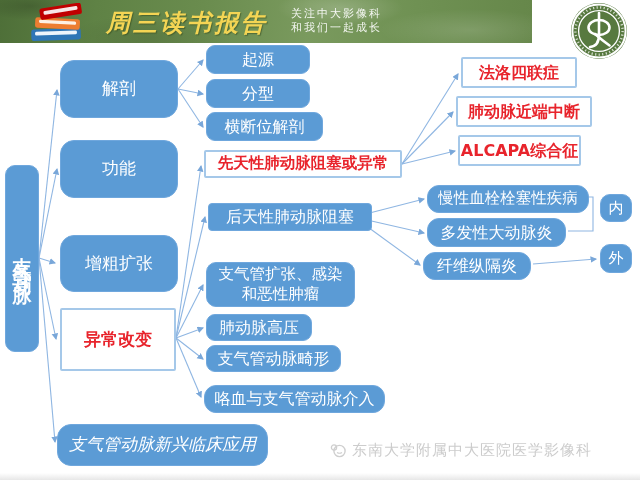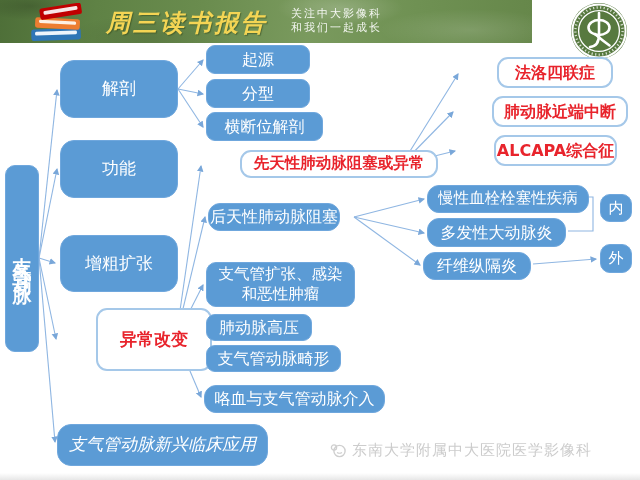--- a/index.html
+++ b/index.html
@@ -25,22 +25,22 @@
   .badge{position:absolute;left:570px;top:2px;}
 
   
   .wires{position:absolute;left:0;top:0;width:640px;height:480px;pointer-events:none;}
 
   
   .node{position:absolute;display:flex;align-items:center;justify-content:center;
     box-sizing:border-box;text-align:center;line-height:1.25;}
   .blue{background:#5B9BD5;color:#ffffff;border:1px solid #6FA7DD;border-radius:9px;font-size:16px;}
   .big{border-radius:14px;font-size:17px;}
-  .white{background:#ffffff;border:2px solid #A5C8E9;border-radius:11px;
-    color:#E8242C;font-weight:bold;font-size:16px;margin-left:36px;}
+  .white{background:#ffffff;border:2px solid #A5C8E9;border-radius:2px;
+    color:#E8242C;font-weight:bold;font-size:16px;}
   .vtext{writing-mode:vertical-rl;text-orientation:upright;font-weight:bold;
     font-size:19px;letter-spacing:7px;border-radius:10px;}
   .pre{white-space:pre-line;}
 
   
   .watermark{position:absolute;left:330px;top:441px;display:flex;align-items:center;
     color:#cccccc;font-size:15px;letter-spacing:1px;}
   .watermark svg{margin-right:5px;}
   .bottom-fade{position:absolute;left:0;bottom:0;width:640px;height:7px;
     background:linear-gradient(#ffffff,#e7e7e7);}
@@ -129,21 +129,21 @@
   <div class="node blue vtext" style="left:5px;top:165px;width:34px;height:187px;">支气管动脉</div>
 
   <div class="node blue big" style="left:60px;top:60px;width:118px;height:58px;">解剖</div>
   <div class="node blue" style="left:206px;top:45px;width:104px;height:29px;text-align:right;">起源</div>
   <div class="node blue" style="left:206px;top:79px;width:104px;height:29px;">分型</div>
   <div class="node blue" style="left:206px;top:112px;width:117px;height:29px;">横断位解剖</div>
 
   <div class="node blue big" style="left:60px;top:140px;width:118px;height:58px;">功能</div>
 
   <div class="node white" style="left:204px;top:150px;width:198px;height:28px;font-size:15.5px;">先天性肺动脉阻塞或异常</div>
-  <div class="node blue" style="left:208px;top:203px;width:132px;height:28px;border-radius:12px;">后天性肺动脉阻塞</div>
+  <div class="node blue" style="left:208px;top:203px;width:164px;height:28px;border-radius:4px;">后天性肺动脉阻塞</div>
 
   <div class="node white" style="left:461px;top:57px;width:116px;height:31px;">法洛四联症</div>
   <div class="node white" style="left:456px;top:96px;width:136px;height:31px;">肺动脉近端中断</div>
   <div class="node white" style="left:458px;top:135px;width:123px;height:31px;">ALCAPA综合征</div>
 
   <div class="node blue" style="left:427px;top:185px;width:162px;height:28px;border-radius:12px;font-size:15.5px;">慢性血栓栓塞性疾病</div>
   <div class="node blue" style="left:427px;top:218px;width:139px;height:29px;border-radius:12px;">多发性大动脉炎</div>
   <div class="node blue" style="left:600px;top:194px;width:32px;height:28px;border-radius:10px;font-size:15px;">内</div>
   <div class="node blue" style="left:423px;top:252px;width:108px;height:28px;border-radius:12px;">纤维纵隔炎</div>
   <div class="node blue" style="left:600px;top:244px;width:32px;height:29px;border-radius:10px;font-size:15px;">外</div>

